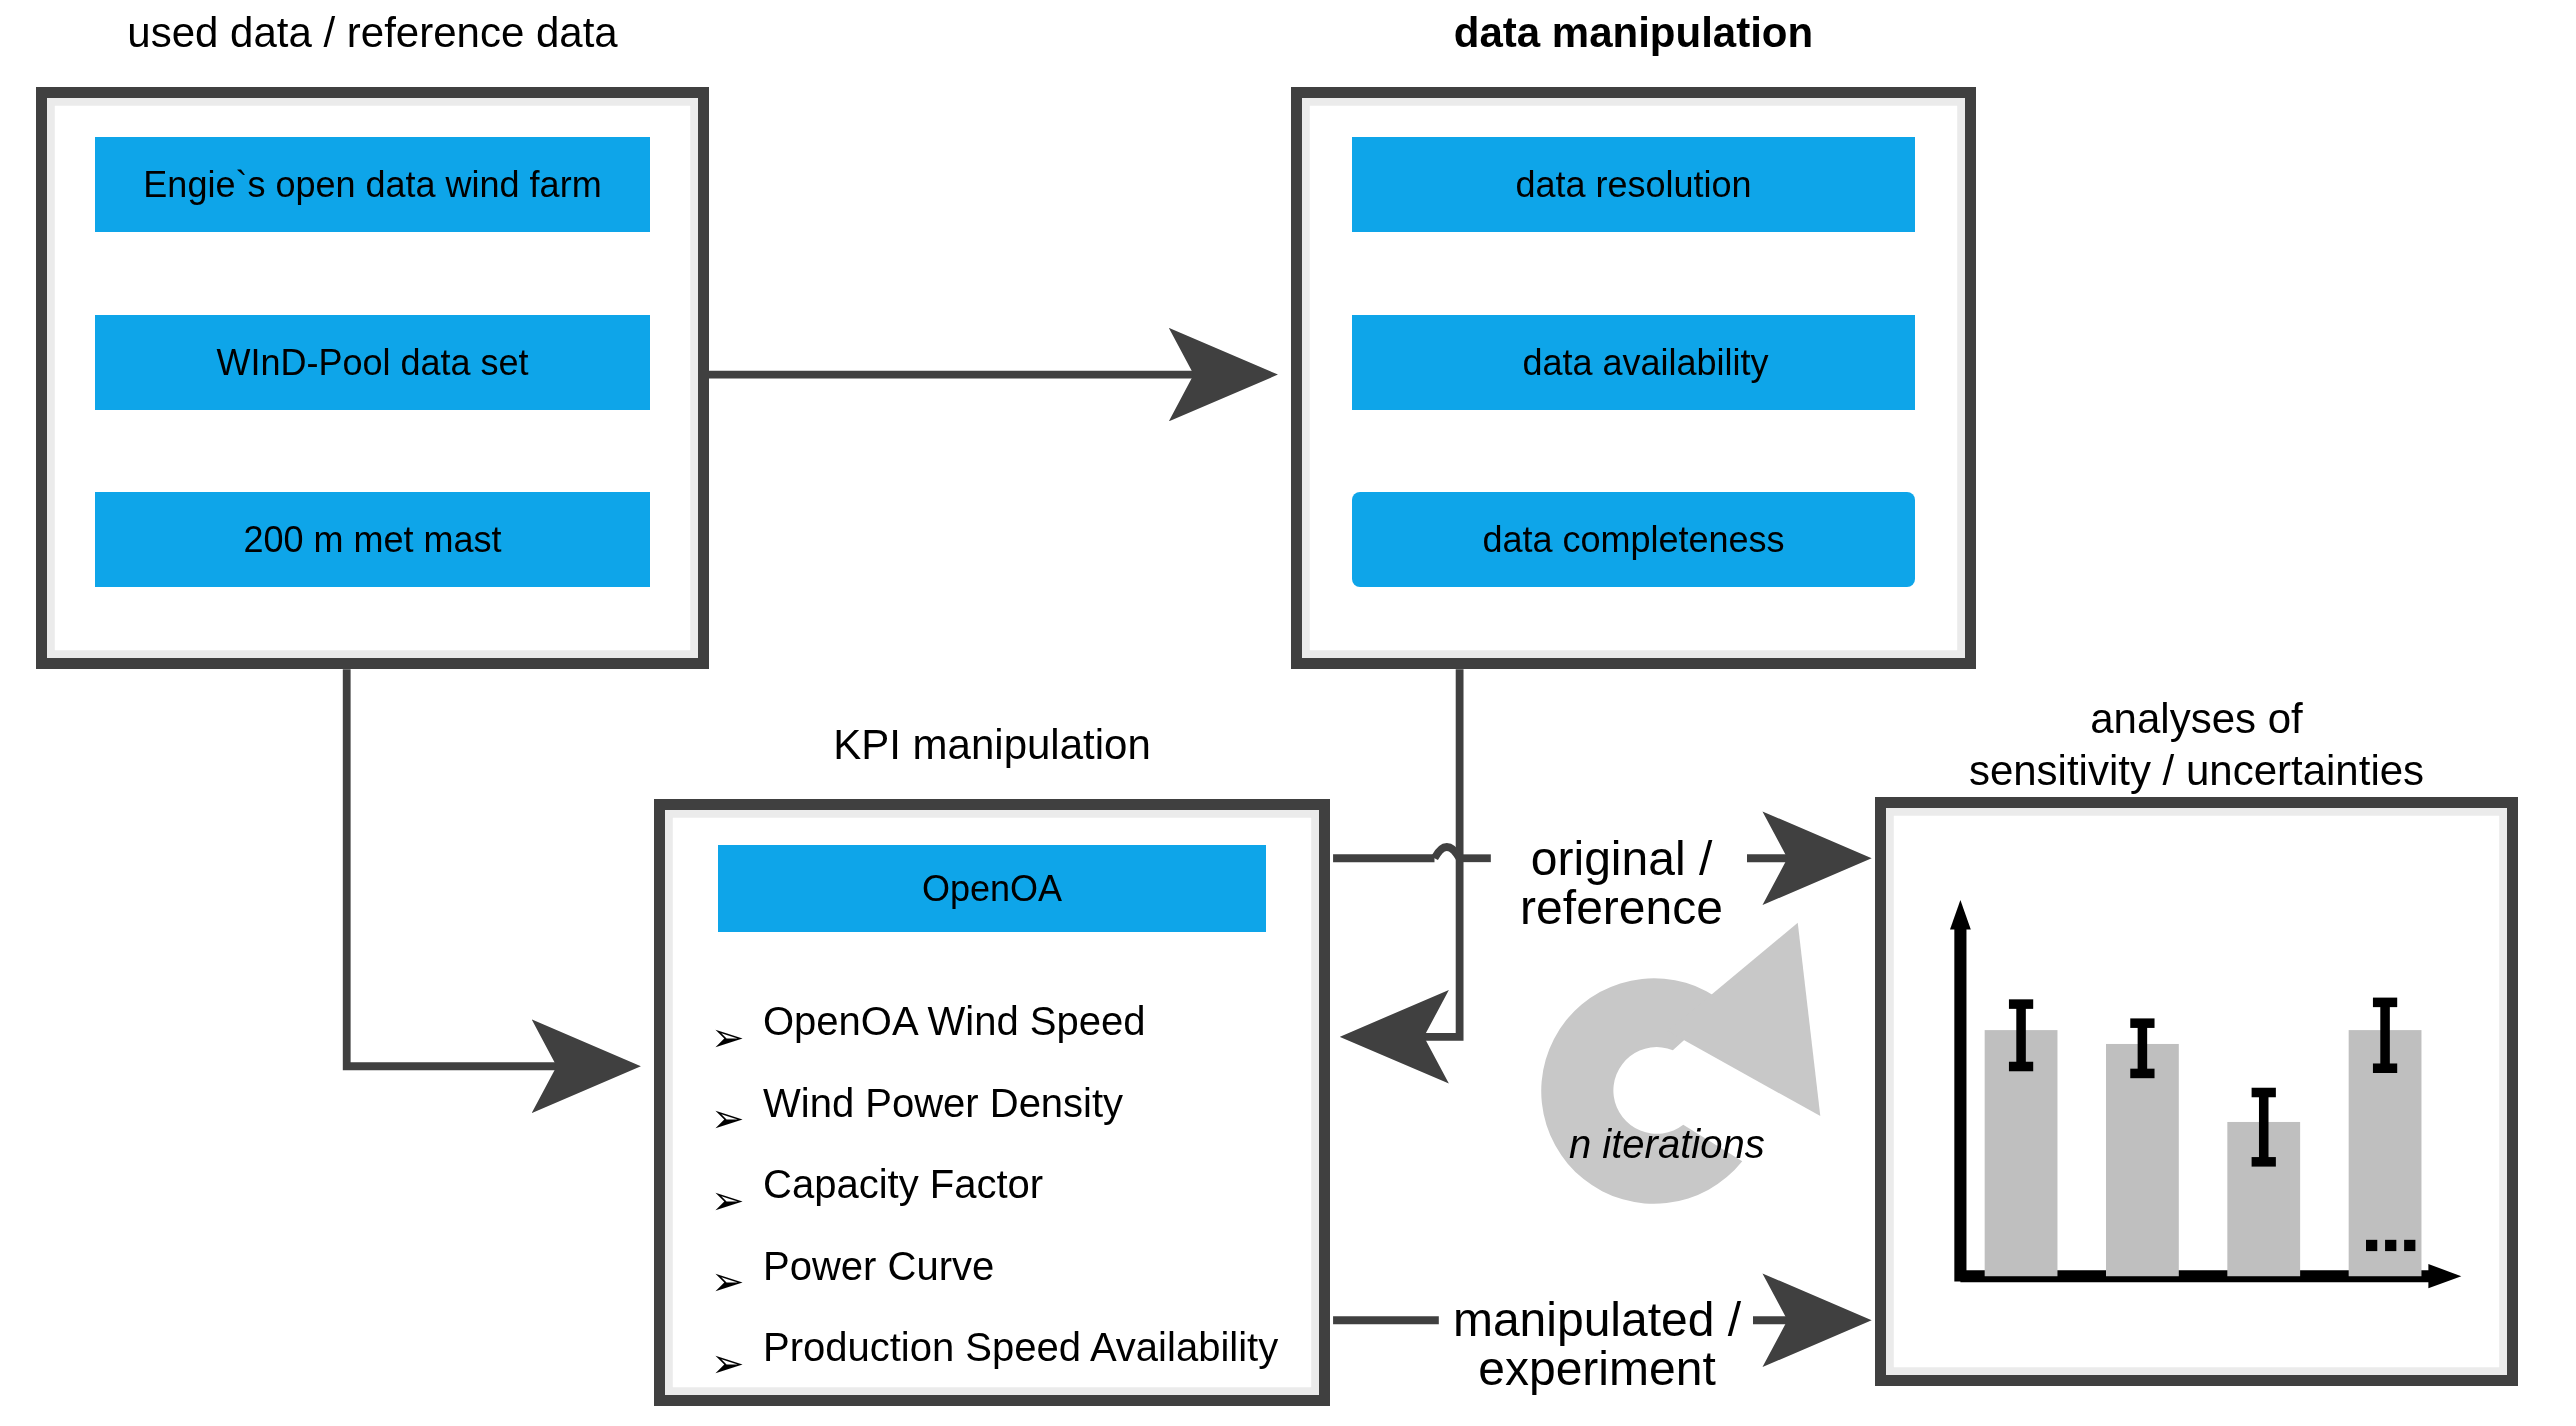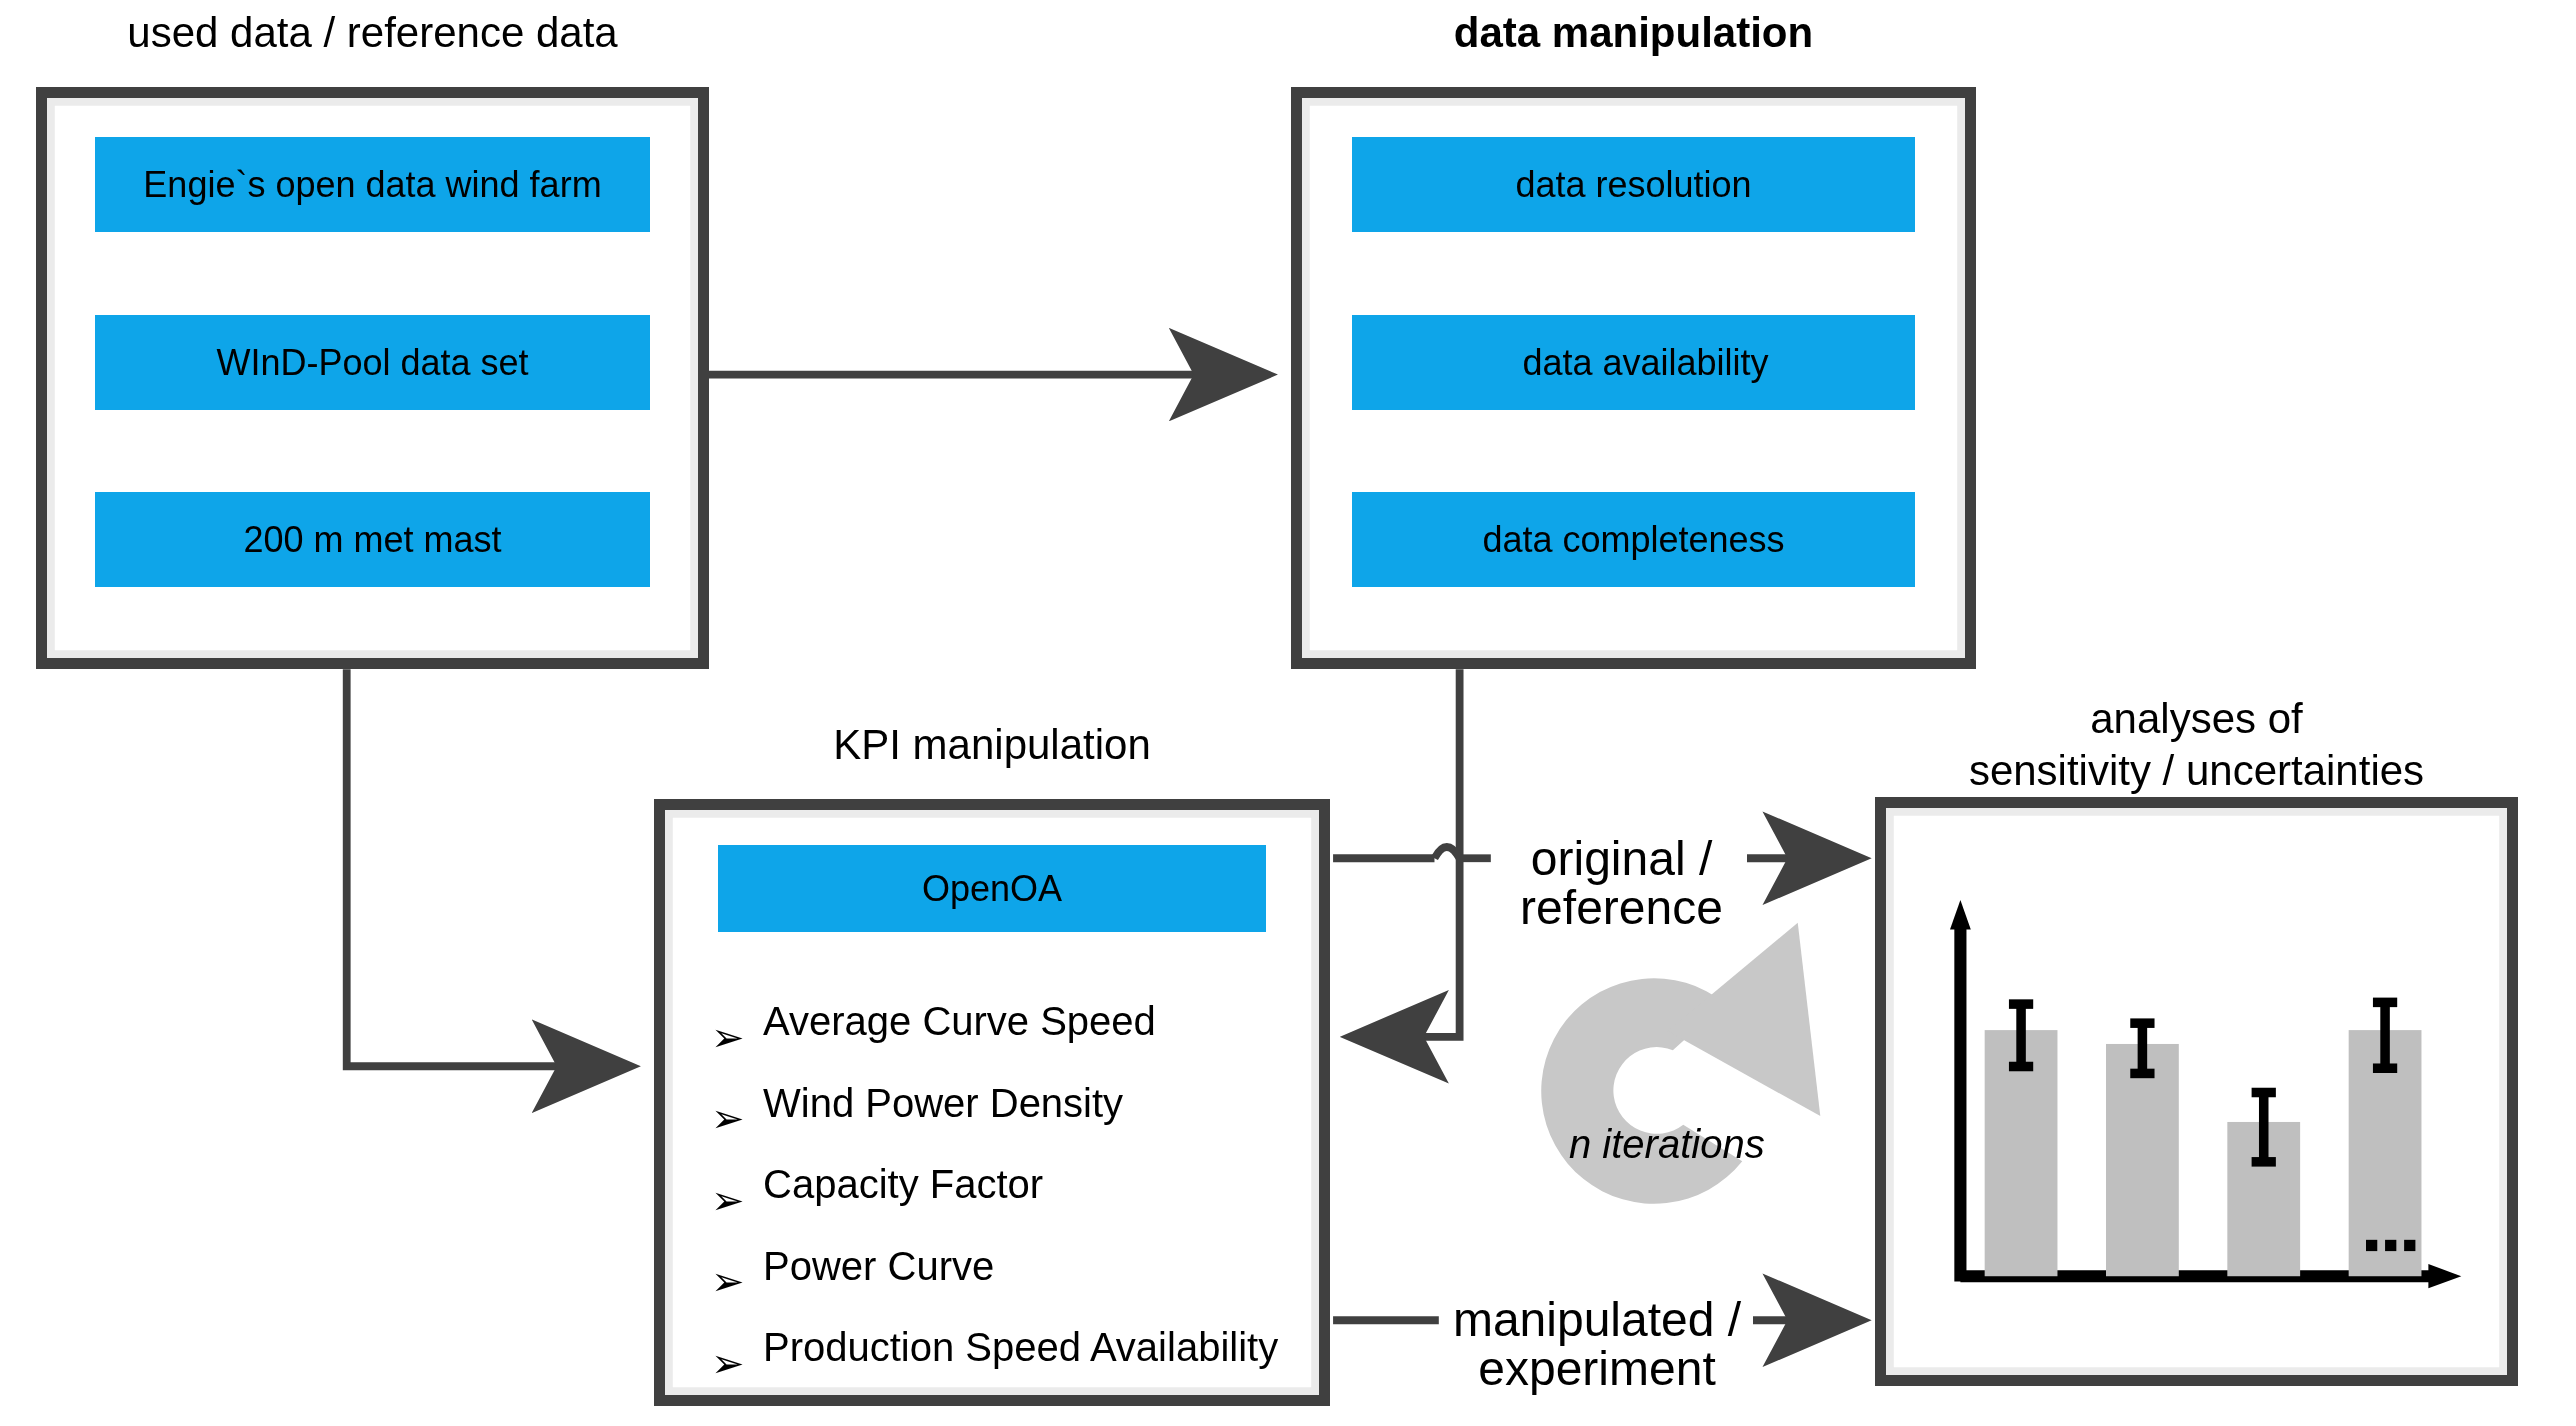--- a/index.html
+++ b/index.html
@@ -154,32 +154,32 @@
   <div class="chip" style="left:95px; top:137px; width:555px; height:95px;">Engie`s open data wind farm</div>
   <div class="chip" style="left:95px; top:315px; width:555px; height:95px;">WInD-Pool data set</div>
   <div class="chip" style="left:95px; top:492px; width:555px; height:95px;">200 m met mast</div>
 
   <div class="panel-title" style="left:1291px; top:7px; width:685px;font-weight:bold;">data manipulation</div>
 
   <div class="panel" style="left:1291px; top:87px; width:685px; height:582px;"></div>
 
   <div class="chip" style="left:1352px; top:137px; width:563px; height:95px;">data resolution</div>
   <div class="chip" style="left:1352px; top:315px; width:563px; height:95px;padding-left:24px;">data availability</div>
-  <div class="chip" style="left:1352px; top:492px; width:563px; height:95px;">data completeness</div>
+  <div class="chip" style="left:1352px; top:492px; width:563px; height:95px;border-radius:8px;">data completeness</div>
 
   <div class="panel-title" style="left:654px; top:719px; width:676px;">KPI manipulation</div>
 
   <div class="panel" style="left:654px; top:799px; width:676px; height:607px;"></div>
 
   <div class="chip" style="left:718px; top:845px; width:548px; height:87px;">OpenOA</div>
 
   <div class="kpi-list">
     <div class="kpi-item">
       <span class="kpi-bullet">➢</span>
-      <span class="kpi-text">Average Curve Speed</span>
+      <span class="kpi-text">OpenOA Wind Speed</span>
     </div>
     <div class="kpi-item">
       <span class="kpi-bullet">➢</span>
       <span class="kpi-text">Wind Power Density</span>
     </div>
     <div class="kpi-item">
       <span class="kpi-bullet">➢</span>
       <span class="kpi-text">Capacity Factor</span>
     </div>
     <div class="kpi-item">

